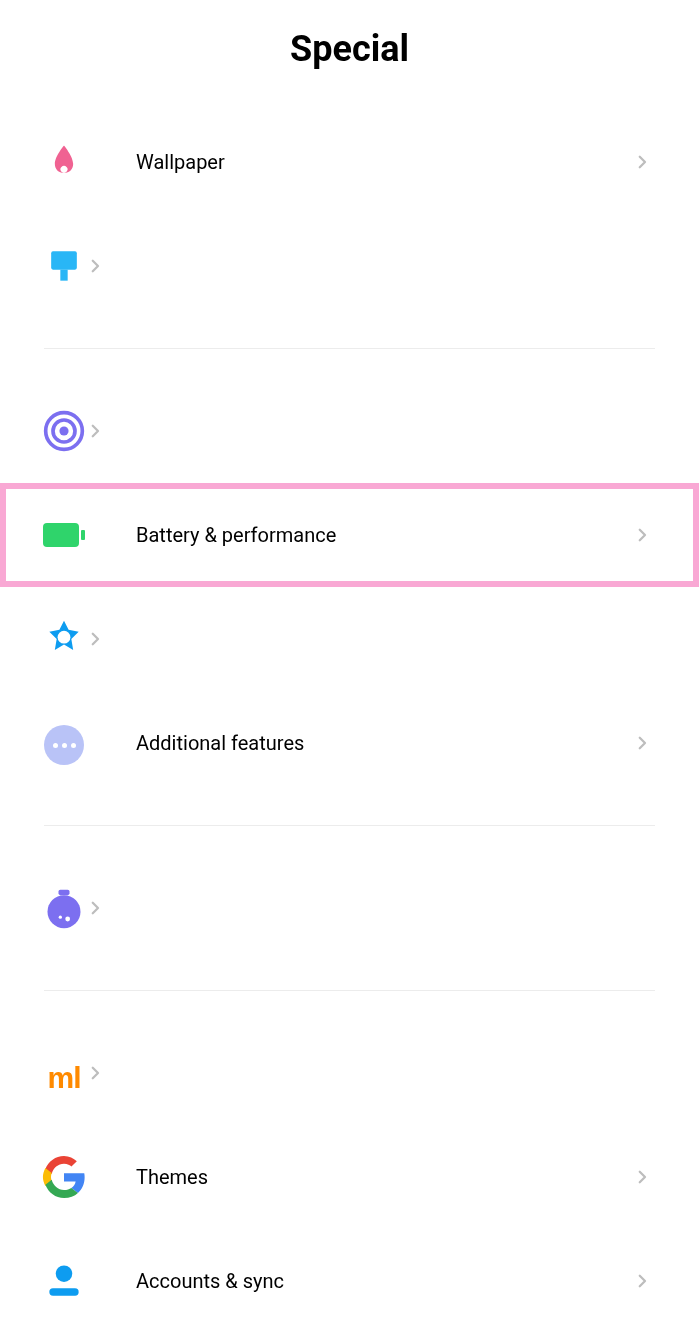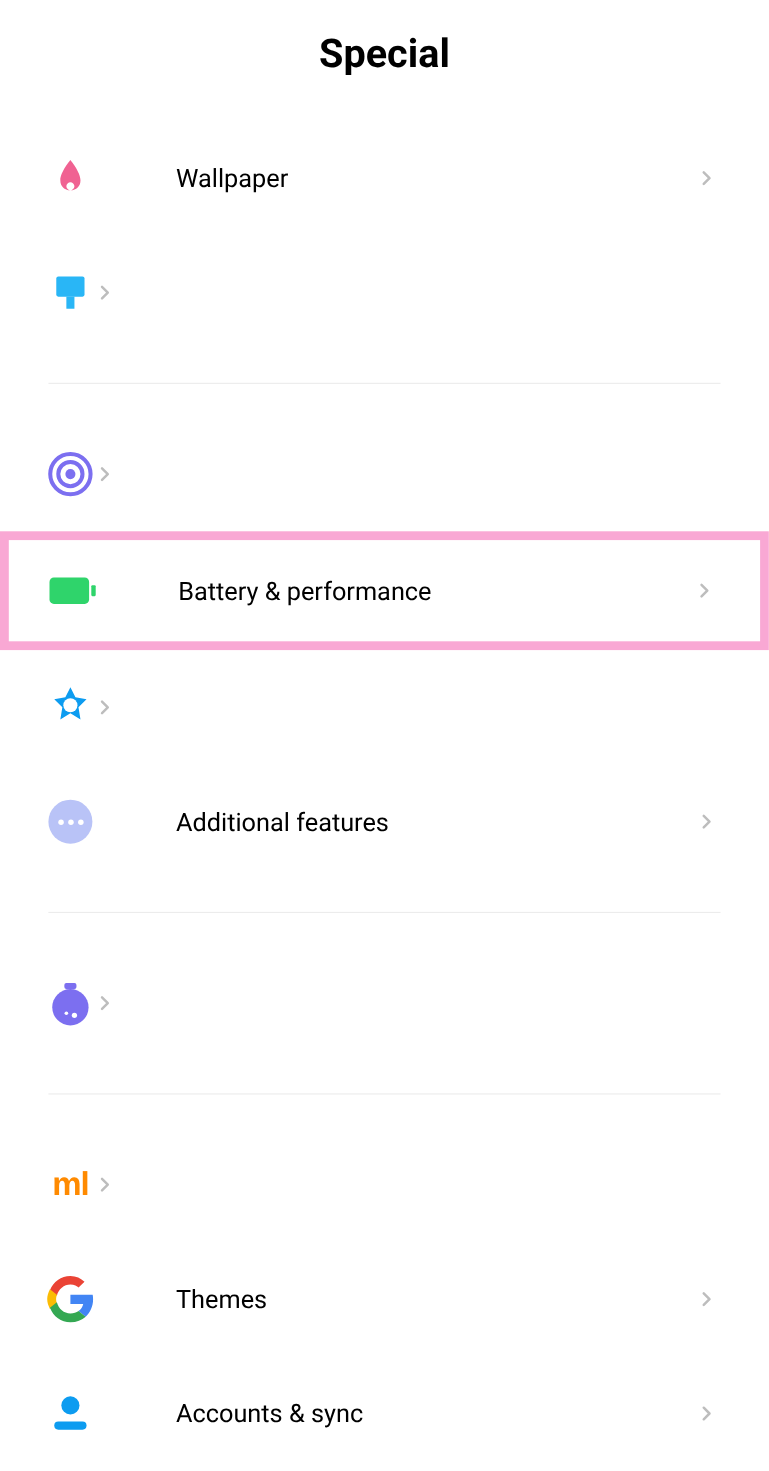--- a/index.html
+++ b/index.html
@@ -20,35 +20,35 @@
       color: #000;
     }
     .list-item {
       display: flex;
       align-items: center;
       padding: 30px 48px 30px 42px;
       cursor: pointer;
       position: relative;
     }
     .list-item.highlighted {
-      border: 8px solid #f9a8d4;
+      border: 6px solid #f9a8d4;
       padding: 24px 42px 24px 36px;
       margin: 0;
     }
     .icon-wrap {
       width: 44px;
       height: 44px;
       display: flex;
-      align-items: center;
+      align-items: flex-end;
       justify-content: center;
       flex-shrink: 0;
     }
     .item-label {
-      margin-left: 74px;
-      font-size: 23px;
+      margin-left: 50px;
+      font-size: 20px;
       color: #000;
       flex: 1;
     }
     .chevron {
       width: 18px;
       height: 18px;
       flex-shrink: 0;
     }
     .divider {
       height: 1px;

